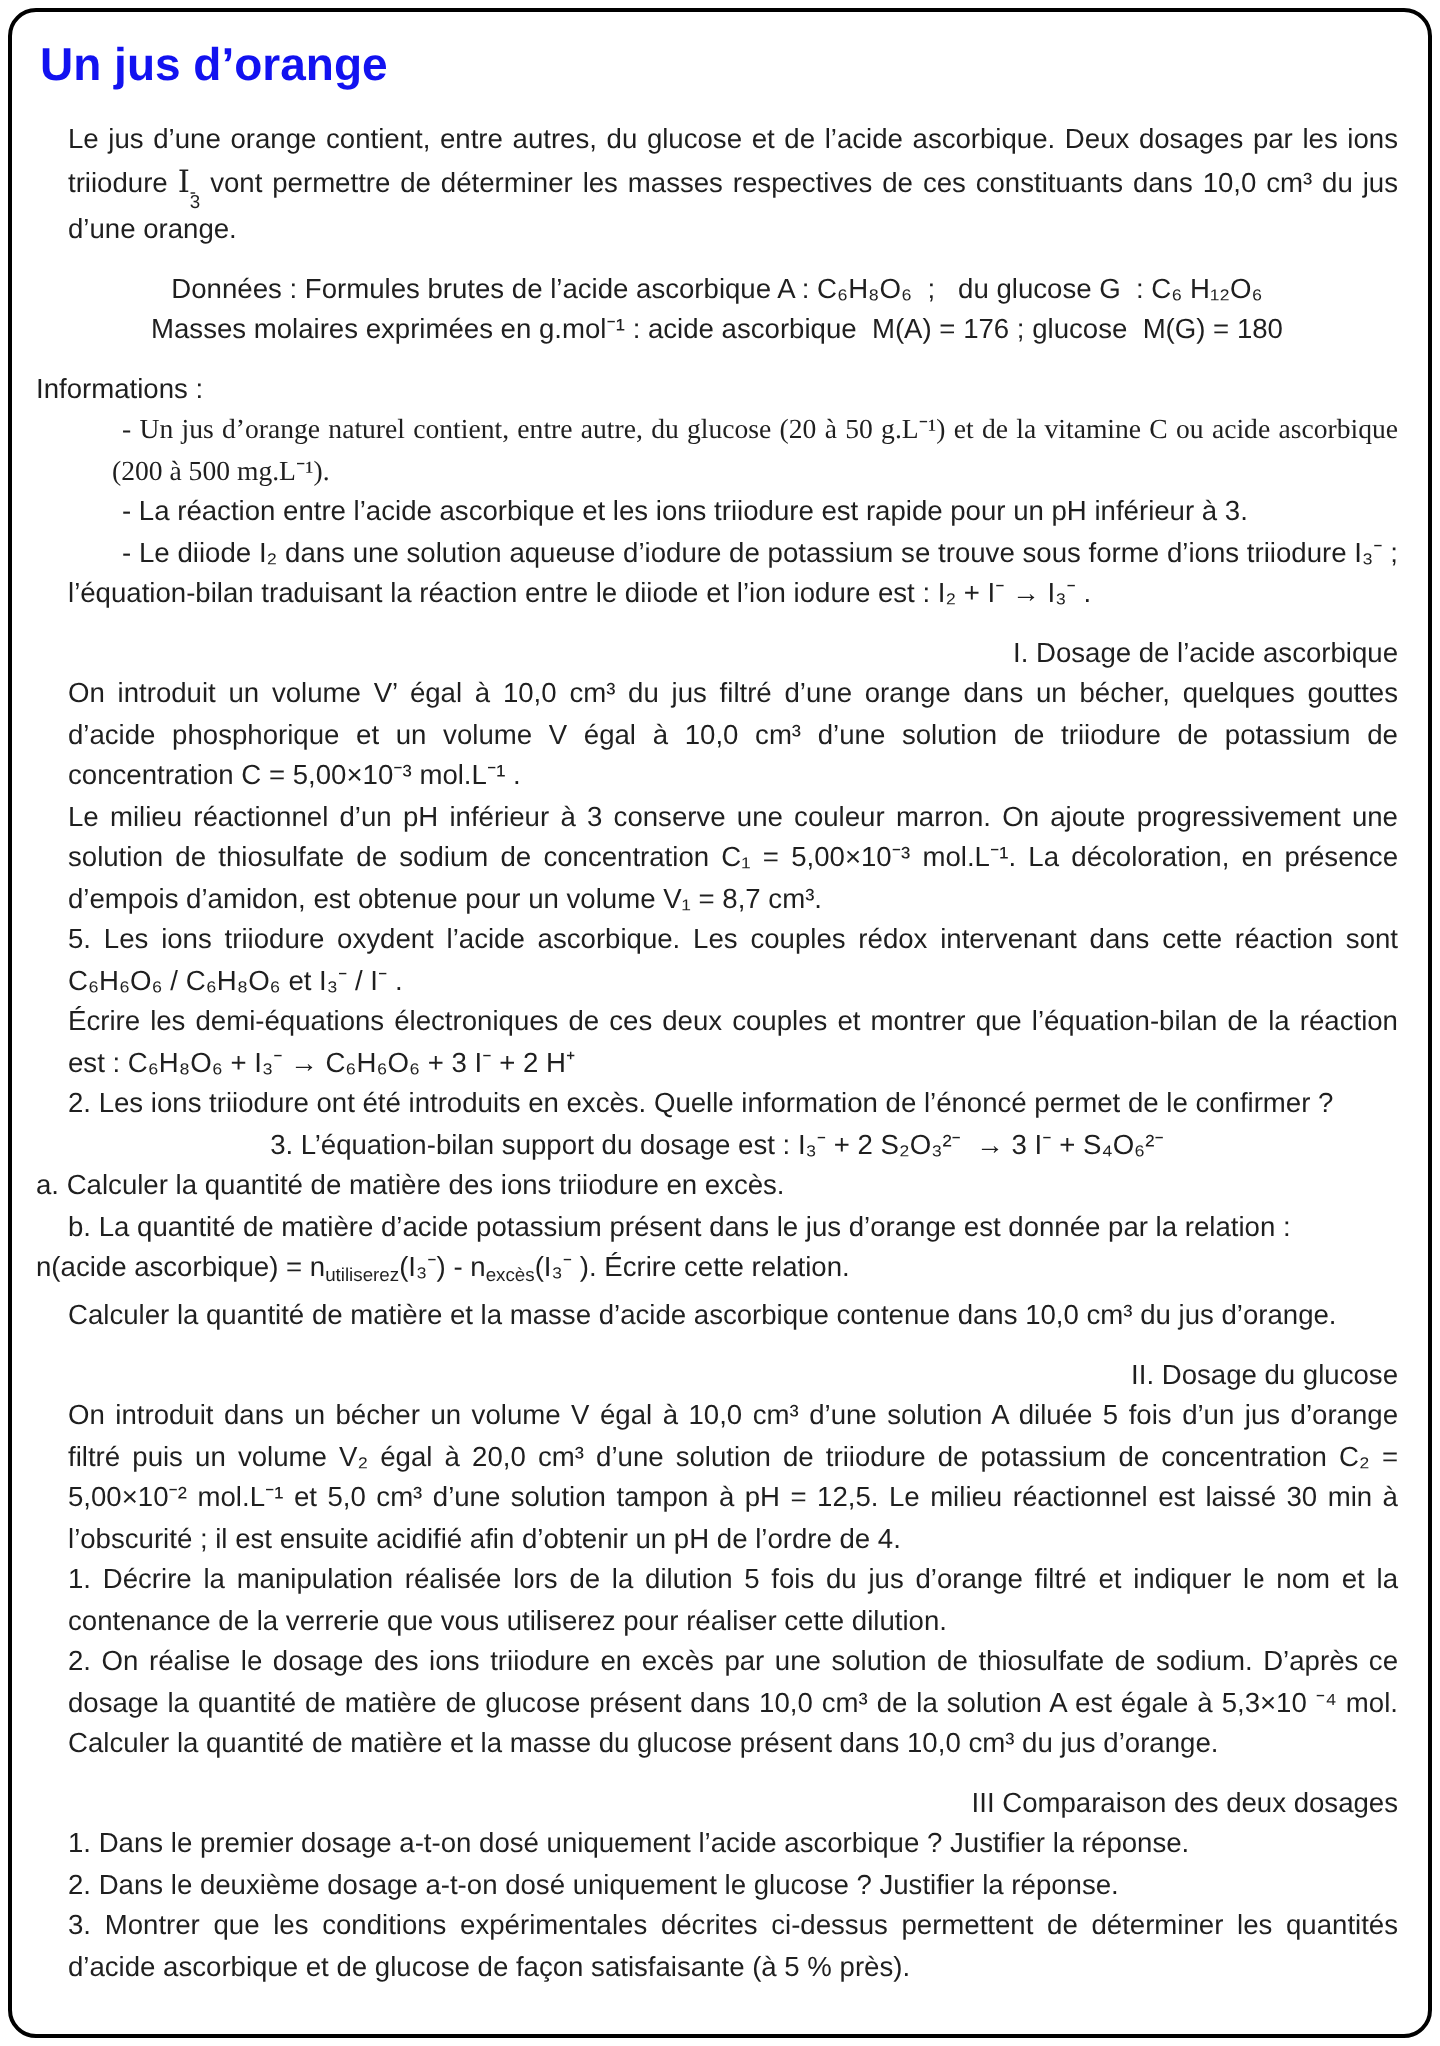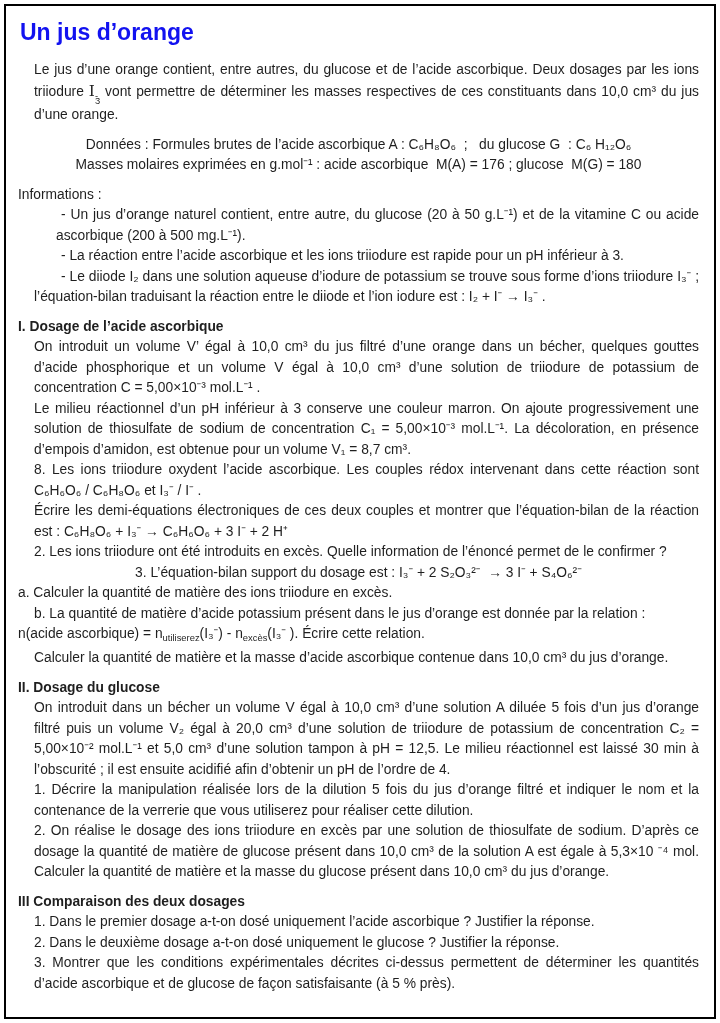--- a/index.html
+++ b/index.html
@@ -8,42 +8,42 @@
     background: #ffffff;
     width: 720px;
     height: 1023px;
   }
   .page {
     box-sizing: border-box;
     width: 712px;
     height: 1015px;
     margin: 4px;
     border: 2px solid #000000;
-    border-radius: 0;
+    border-radius: 14px;
     padding: 7px 15px 6px 12px;
     font-family: "Liberation Sans", sans-serif;
     font-size: 13.8px;
     line-height: 20.5px;
     color: #1f1f1f;
     background: #ffffff;
     overflow: hidden;
   }
   p, h1, h2 { margin: 0; padding: 0; }
   .doc-title {
     color: #1212f0;
     font-weight: bold;
     font-size: 23px;
     line-height: 30px;
     margin: 4px 0 13px 2px;
   }
   .just { text-align: justify; margin-left: 16px; }
   .gap-after { margin-bottom: 9px; }
-  .sec-heading { font-weight: bold; }
+  .sec-heading { font-weight: normal; text-align: right; }
   .info-item { text-indent: 27px; }
-  .info-item.hang { padding-left: 22px; text-indent: 5px; }
+  .info-item.hang { padding-left: 22px; text-indent: 5px; font-family: Liberation Serif, serif; }
   .preserve { white-space: pre-wrap; text-align: center; }
   
   .tri-formula { white-space: nowrap; }
   .tri-i {
     font-family: "DejaVu Serif", serif;
     font-size: 1.12em;
   }
   .tri-stack {
     display: inline-flex;
     flex-direction: column;
@@ -80,21 +80,21 @@
     <p>Informations :</p>
     <p class="just info-item hang">- Un jus d’orange naturel contient, entre autre, du glucose (20 à 50 g.L⁻¹) et de la vitamine C ou acide ascorbique (200 à 500 mg.L⁻¹).</p>
     <p class="just info-item">- La réaction entre l’acide ascorbique et les ions triiodure est rapide pour un pH inférieur à 3.</p>
     <p class="just info-item">- Le diiode I₂  dans une solution aqueuse d’iodure de potassium se trouve sous forme d’ions triiodure I₃⁻ ; l’équation-bilan traduisant la réaction entre le diiode et l’ion iodure est : I₂ + I⁻ → I₃⁻ .</p>
   </div>
 
   <div class="gap-after">
     <p class="sec-heading">I. Dosage de l’acide ascorbique</p>
     <p class="just">On introduit un volume V’ égal à 10,0 cm³ du jus filtré d’une orange dans un bécher, quelques gouttes d’acide phosphorique et un volume V égal à 10,0 cm³ d’une solution de triiodure de potassium de concentration  C = 5,00×10⁻³ mol.L⁻¹ .</p>
     <p class="just">Le milieu réactionnel d’un pH inférieur à 3 conserve une couleur marron. On ajoute progressivement une solution de thiosulfate de sodium de concentration C₁ = 5,00×10⁻³ mol.L⁻¹. La décoloration, en présence d’empois d’amidon, est obtenue pour un volume V₁ = 8,7 cm³.</p>
-    <p class="just">8. Les ions triiodure oxydent l’acide ascorbique. Les couples rédox intervenant dans cette réaction sont C₆H₆O₆ / C₆H₈O₆  et I₃⁻ / I⁻ .</p>
+    <p class="just">5. Les ions triiodure oxydent l’acide ascorbique. Les couples rédox intervenant dans cette réaction sont C₆H₆O₆ / C₆H₈O₆  et I₃⁻ / I⁻ .</p>
     <p class="just">Écrire les demi-équations électroniques de ces deux couples et montrer que l’équation-bilan de la réaction est : C₆H₈O₆ + I₃⁻ → C₆H₆O₆ + 3 I⁻ + 2 H⁺</p>
     <p class="just">2. Les ions triiodure ont été introduits en excès. Quelle information de l’énoncé permet de le confirmer ?</p>
     <p class="preserve">3. L’équation-bilan support du dosage est : I₃⁻ + 2 S₂O₃²⁻  → 3 I⁻ + S₄O₆²⁻</p>
     <p>a. Calculer la quantité de matière des ions triiodure en excès.</p>
     <p class="just">b. La quantité de matière d’acide potassium présent dans le jus d’orange est donnée par la relation :</p>
     <p><span>n(acide ascorbique) = n</span><span class="nsub">utiliserez</span><span>(I₃⁻) - n</span><span class="nsub">excès</span><span>(I₃⁻ ). Écrire cette relation.</span></p>
     <p class="just">Calculer la quantité de matière et la masse d’acide ascorbique contenue dans 10,0 cm³ du jus d’orange.</p>
   </div>
 
   <div class="gap-after">

